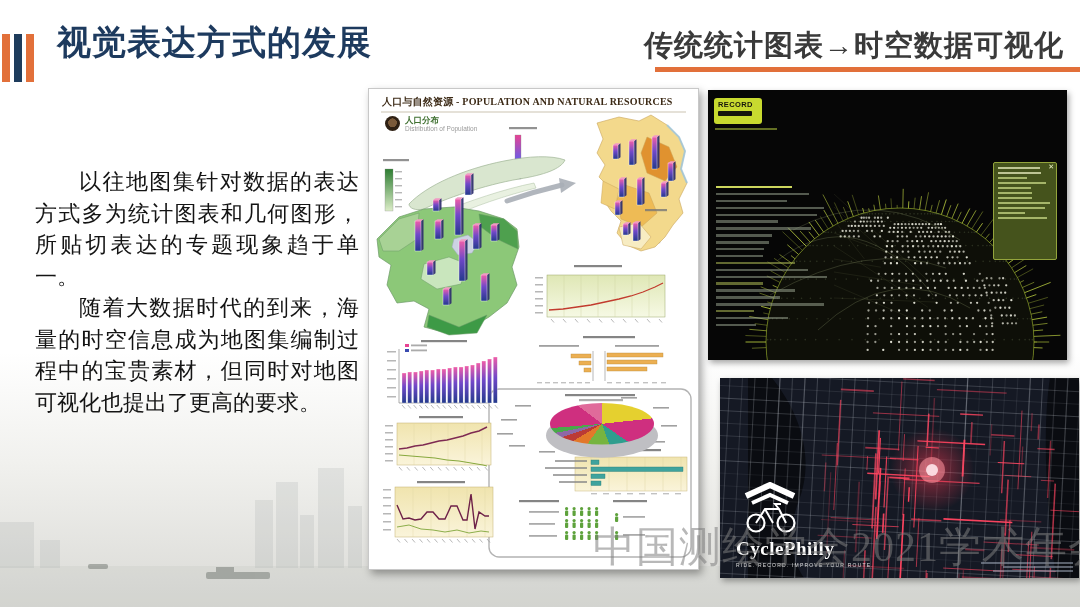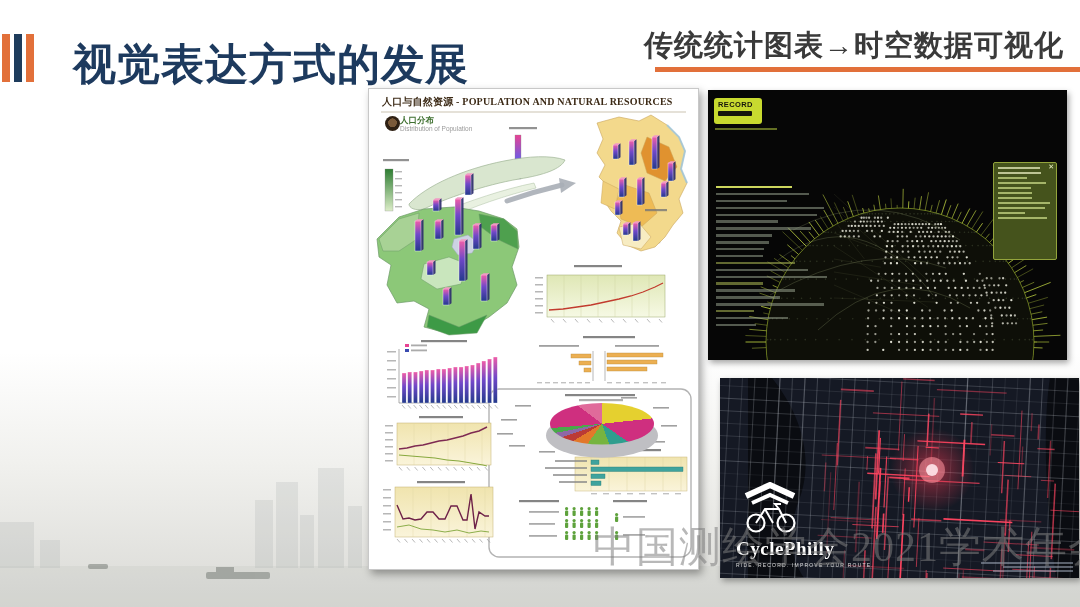--- a/index.html
+++ b/index.html
@@ -4,33 +4,33 @@
 <style>
   html,body{margin:0;padding:0;}
   body{width:1080px;height:607px;overflow:hidden;font-family:"Liberation Sans","DejaVu Sans",sans-serif;
        background:linear-gradient(180deg,#ffffff 0%,#ffffff 58%,#f1f1ee 76%,#dadad6 100%);position:relative;}
   .slide{position:absolute;inset:0;}
   
   .accent-bars{position:absolute;left:2px;top:34px;display:flex;gap:4px;}
   .accent-bars .bar{width:8px;height:48px;}
   .bar.orange{background:#e2703a;}
   .bar.navy{background:#1e3c5c;}
-  h1.page-title{position:absolute;left:57px;top:20px;margin:16px;font-size:43px;font-weight:800;color:#1d3a5e;letter-spacing:1px;}
+  h1.page-title{position:absolute;left:57px;top:20px;margin:0;font-size:34px;font-weight:800;color:#1d3a5e;letter-spacing:1px;}
   h2.header-subtitle{position:absolute;right:16px;top:26px;margin:0;font-size:29px;font-weight:700;color:#3a3a3a;
        font-family:"Liberation Serif","DejaVu Serif",serif;letter-spacing:1px;}
   .subtitle-underline{position:absolute;left:655px;right:0;top:67px;height:5px;background:#e2703a;}
   
   .intro-text{position:absolute;left:35px;top:166px;width:324px;font-size:22px;line-height:31.5px;color:#141414;text-align:justify;}
   .intro-text p{margin:0;text-indent:2em;}
   
   .atlas-panel{position:absolute;left:368px;top:88px;width:329px;height:480px;background:#fff;margin:0;
        border:1px solid #c8c8c8;box-shadow:3px 4px 8px rgba(0,0,0,.35);z-index:10;}
   .atlas-title{position:absolute;left:13px;top:6px;font-size:10px;font-weight:700;color:#3c2a16;
        font-family:"Liberation Serif","DejaVu Serif",serif;letter-spacing:.2px;white-space:nowrap;}
-  .atlas-section{position:absolute;left:16px;top:27px;display:flex;align-items:flex-start;}
+  .atlas-section{position:absolute;left:16px;top:27px;display:flex;gap:5px;align-items:flex-start;}
   .atlas-icon{width:15px;height:15px;border-radius:50%;background:radial-gradient(circle at 50% 45%,#7a5a3a 0 38%,#2e2013 40% 100%);flex:0 0 auto;}
   .atlas-sec-zh{font-size:8.5px;font-weight:700;color:#3f7030;line-height:9px;}
   .atlas-sec-en{font-size:6.5px;color:#9a9a9a;line-height:8px;}
   .atlas-svg{position:absolute;inset:0;width:329px;height:480px;}
   .pie{position:absolute;left:181px;top:314px;width:104px;height:60px;}
   .pie-base{position:absolute;left:-4px;top:10px;width:112px;height:112px;border-radius:50%;background:#bfbfc3;
        transform:scaleY(.40);transform-origin:0 0;}
   .pie-top{position:absolute;left:0;top:0;width:104px;height:104px;border-radius:50%;transform:scaleY(.40);transform-origin:0 0;
        background:conic-gradient(#e5d02f 0 75deg,#cf2f7f 75deg 150deg,#2f9e8e 150deg 172deg,#76b43f 172deg 196deg,
        #e2782a 196deg 214deg,#bb3a35 214deg 230deg,#8e68a6 230deg 244deg,#4aa84a 244deg 258deg,#cf2f7f 258deg 332deg,#e06a9a 332deg 360deg);}
@@ -94,20 +94,24 @@
     <div class="accent-bars">
       <span class="bar orange"></span>
       <span class="bar navy"></span>
       <span class="bar orange"></span>
     </div>
     <h1 class="page-title">视觉表达方式的发展</h1>
     <h2 class="header-subtitle">传统统计图表→时空数据可视化</h2>
     <div class="subtitle-underline"></div>
   </header>
 
+  <section class="intro-text">
+    <p>以往地图集针对数据的表达方式多为统计图表和几何图形，所贴切表达的专题现象趋于单一。</p>
+    <p>随着大数据时代的到来，海量的时空信息成为地图集编制过程中的宝贵素材，但同时对地图可视化也提出了更高的要求。</p>
+  </section>
 
   <figure class="atlas-panel">
     <svg class="atlas-svg" viewBox="0 0 329 480">
       <defs>
         <linearGradient id="gradBar" x1="0" y1="0" x2="0" y2="1">
           <stop offset="0" stop-color="#ef5da8"></stop>
             <stop offset="0.45" stop-color="#7048c8"></stop>
             <stop offset="1" stop-color="#243a8c"></stop>
         </linearGradient>
         <linearGradient id="gLeg" x1="0" y1="0" x2="0" y2="1">

